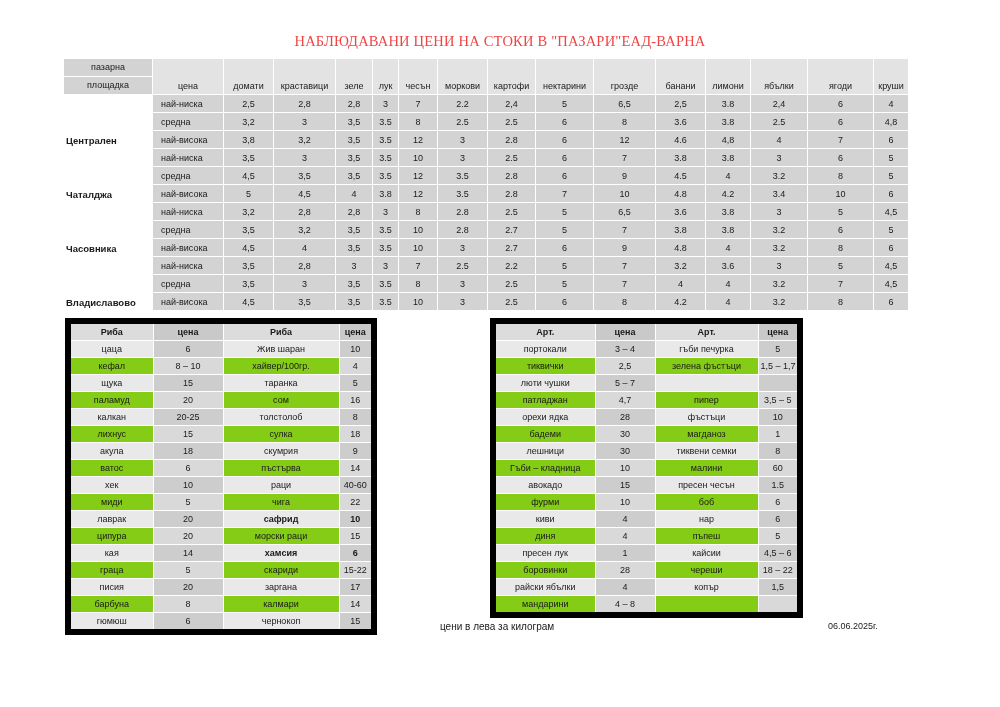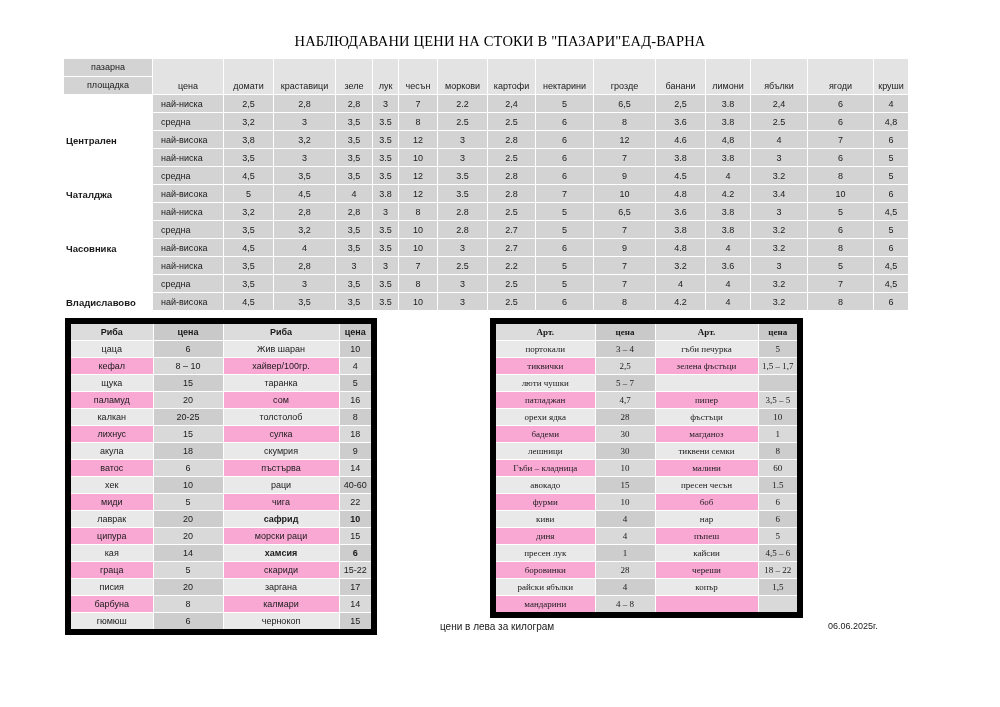--- a/index.html
+++ b/index.html
@@ -3,21 +3,21 @@
 <meta charset="utf-8">
 <style>
   html,body{margin:0;padding:0;}
   body{
     width:1000px;height:707px;background:#ffffff;position:relative;
     font-family:"Liberation Sans",sans-serif;color:#1a1a1a;
     -webkit-font-smoothing:antialiased;
   }
   .title{
     position:absolute;top:33px;left:0;width:1000px;text-align:center;
-    font-family:"Liberation Serif",serif;font-size:14.5px;color:#000000;letter-spacing:.2px;
+    font-family:"Liberation Serif",serif;font-size:14.5px;color:#ef4444;letter-spacing:.2px;
   }
   table{border-collapse:collapse;table-layout:fixed;}
   td{overflow:hidden;white-space:nowrap;}
 
   
   .main-wrap{position:absolute;left:63px;top:58px;}
   .main{width:845px;border:1px solid #b3b3b3;}
   .main td{
     border:1px solid #ffffff;background:#d3d3d3;font-size:9px;
     text-align:center;height:17px;padding:0 1px;
@@ -30,30 +30,30 @@
     background:#ffffff;font-weight:bold;font-size:9.5px;text-align:left;
     vertical-align:bottom;padding:0 2px 2px 2px;border-color:#ffffff;margin-left:8px;
   }
   .main td.tier-cell{text-align:left;padding-left:8px;}
 
   
   .pair{border:6px solid #000000;}
   .pair td{border:1px solid #ffffff;font-size:9px;height:16px;text-align:center;padding:0 2px;}
   .pair td.pname{background:#e9e9e9;}
   .pair td.pprice{background:#cdcdcd;}
-  .pair tr.alt td.pname{background:#f9a8d4;}
+  .pair tr.alt td.pname{background:#84cc16;}
   .pair tr.alt td.pprice{background:#d9d9d9;}
   .pair td.phead{font-weight:bold;}
   .pair td.phead.pname{background:#dcdcdc;}
   .pair td.phead.pprice{background:#c9c9c9;}
   .pair td.bold{font-weight:bold;}
   .fish-wrap{position:absolute;left:65px;top:318px;}
   .fish{width:306px;}
   .art-wrap{position:absolute;left:490px;top:318px;}
-  .art{width:307px;font-family:Liberation Serif, serif;}
+  .art{width:307px;}
 
   .note{position:absolute;left:440px;top:621px;font-size:10px;}
   .date{position:absolute;left:828px;top:621px;font-size:9px;}
 </style>
 </head>
 <body>
 
 <div class="title">НАБЛЮДАВАНИ ЦЕНИ НА СТОКИ В "ПАЗАРИ"ЕАД-ВАРНА</div>
 
 <div class="main-wrap">

